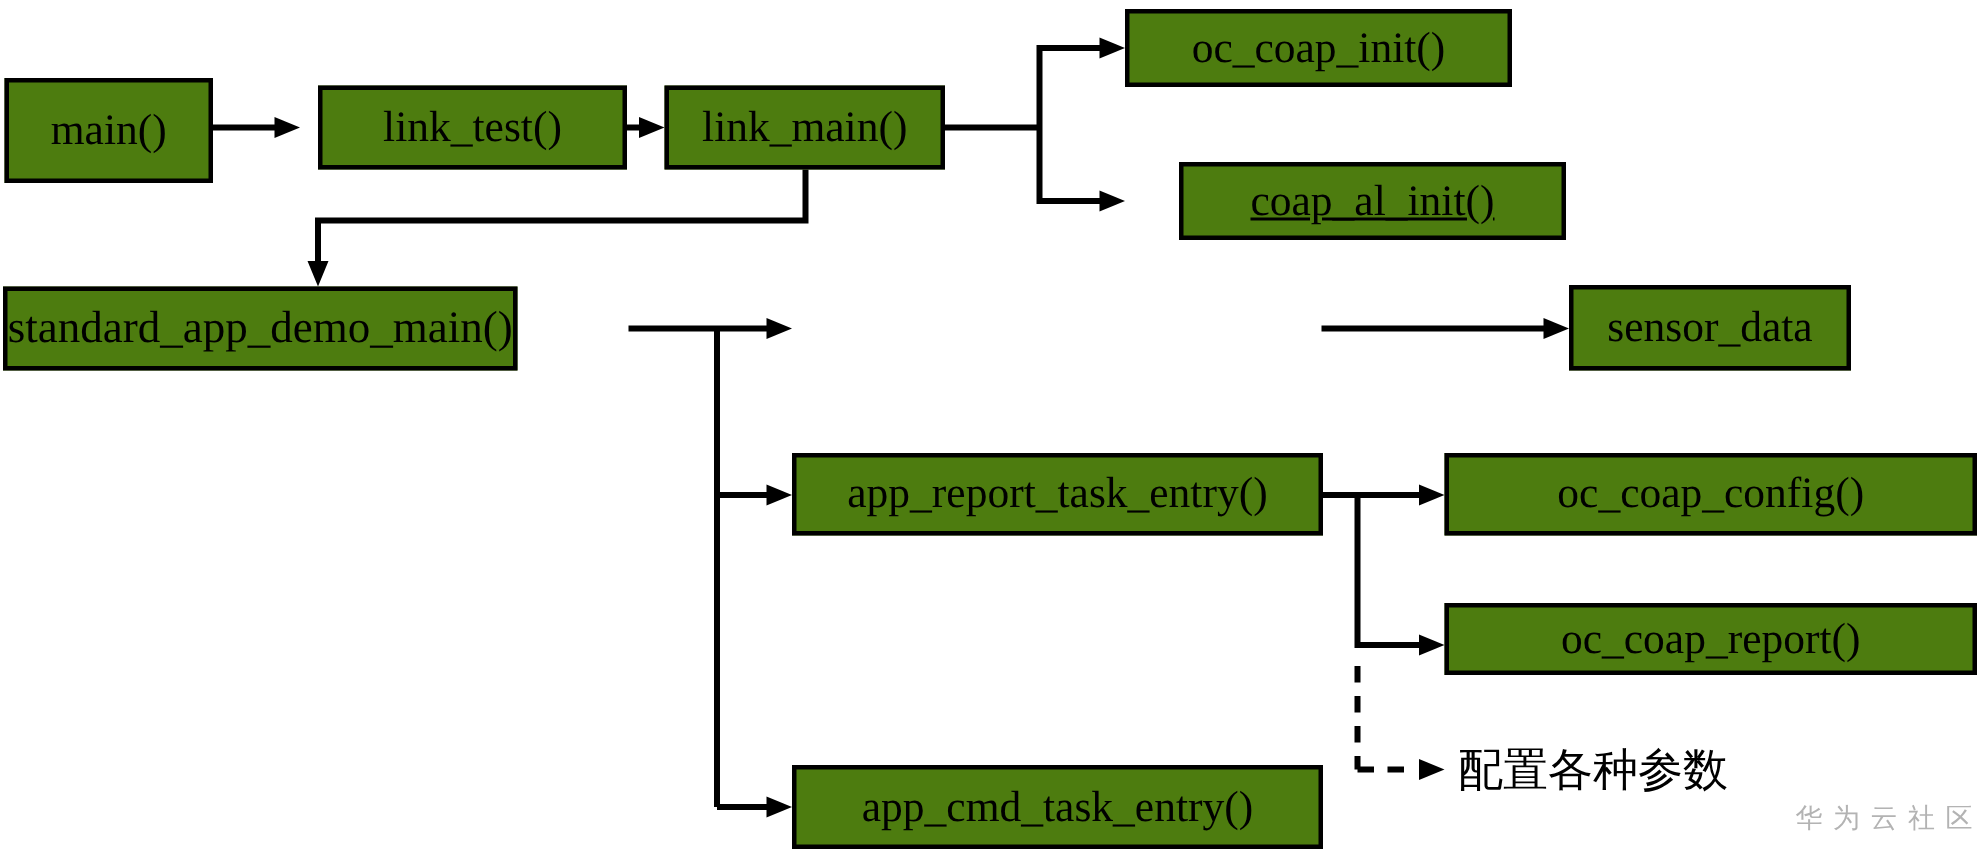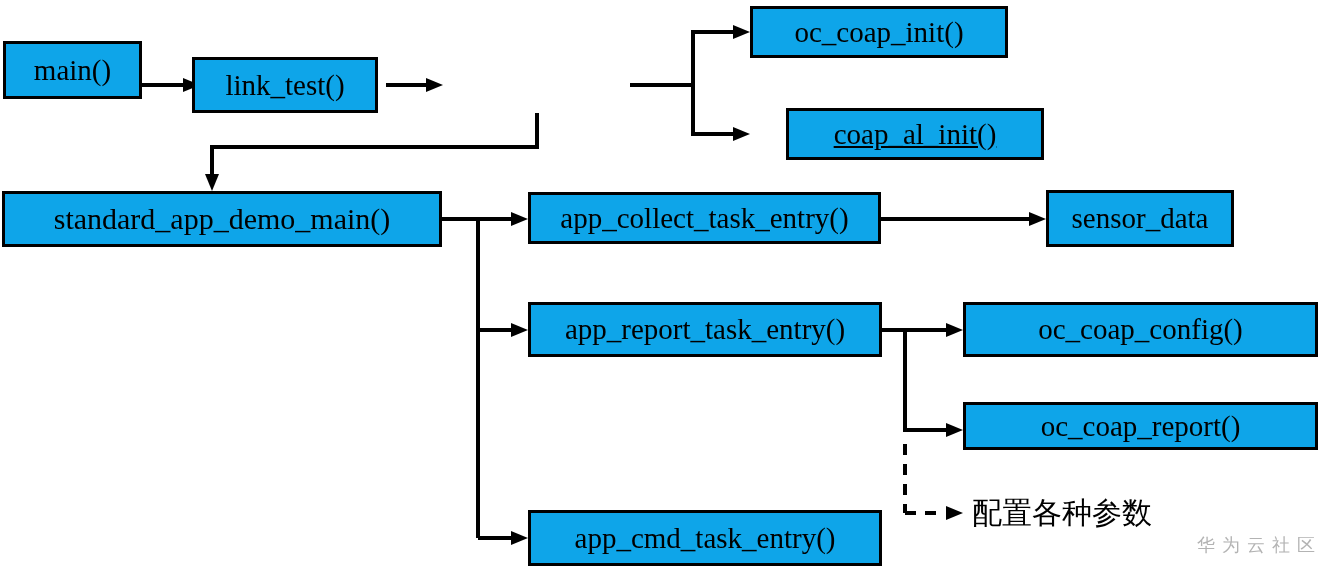--- a/index.html
+++ b/index.html
@@ -8,33 +8,33 @@
     width:1319px;height:570px;
     background:#ffffff;
     font-family:"Liberation Serif","DejaVu Serif",serif;
     overflow:hidden;
   }
   .wires{position:absolute;left:0;top:0;width:1319px;height:570px;}
   .node{
     position:absolute;
     box-sizing:border-box;
     border:3px solid #000000;
-    background:#0ea5e9;
+    background:#4d7c0f;
     display:flex;align-items:center;justify-content:center;
     font-size:29px;color:#000000;
     white-space:nowrap;
     line-height:1;
   }
   
-  .n-main{left:3px;top:41px;width:139px;height:58px;}
-  .n-link-test{left:192px;top:57px;width:186px;height:56px;}
+  .n-main{left:3px;top:52px;width:139px;height:70px;}
+  .n-link-test{left:212px;top:57px;width:206px;height:56px;}
   .n-link-main{left:443px;top:57px;width:187px;height:56px;}
   .n-oc-coap-init{left:750px;top:6px;width:258px;height:52px;}
   .n-coap-al-init{left:786px;top:108px;width:258px;height:52px;text-decoration:underline;}
-  .n-standard{left:2px;top:191px;width:440px;height:56px;font-size:30px;}
+  .n-standard{left:2px;top:191px;width:343px;height:56px;font-size:30px;}
   .n-app-collect{left:528px;top:192px;width:353px;height:52px;}
   .n-sensor-data{left:1046px;top:190px;width:188px;height:57px;}
   .n-app-report{left:528px;top:302px;width:354px;height:55px;}
   .n-oc-coap-config{left:963px;top:302px;width:355px;height:55px;}
   .n-oc-coap-report{left:963px;top:402px;width:355px;height:48px;}
   .n-app-cmd{left:528px;top:510px;width:354px;height:56px;}
   .annotation{
     position:absolute;left:972px;top:497px;height:32px;
     display:flex;align-items:center;
     font-family:"Liberation Sans","DejaVu Sans",sans-serif;
@@ -115,24 +115,24 @@
 
     <g>
       <line class="edge-dashed" x1="905" y1="444" x2="905" y2="513"></line>
       <line class="edge-dashed" x1="905" y1="513" x2="942" y2="513"></line>
       <polygon class="head" points="963,513 946,506 946,520"></polygon>
     </g>
   </svg>
 
   <div class="node n-main">main()</div>
   <div class="node n-link-test">link_test()</div>
+  <div class="node n-link-main">link_main()</div>
   <div class="node n-oc-coap-init">oc_coap_init()</div>
   <div class="node n-coap-al-init">coap_al_init()</div>
   <div class="node n-standard">standard_app_demo_main()</div>
-  <div class="node n-app-collect">app_collect_task_entry()</div>
   <div class="node n-sensor-data">sensor_data</div>
   <div class="node n-app-report">app_report_task_entry()</div>
   <div class="node n-oc-coap-config">oc_coap_config()</div>
   <div class="node n-oc-coap-report">oc_coap_report()</div>
   <div class="node n-app-cmd">app_cmd_task_entry()</div>
 
   <div class="annotation">配置各种参数</div>
 
   <div class="watermark">华为云社区</div>
 

